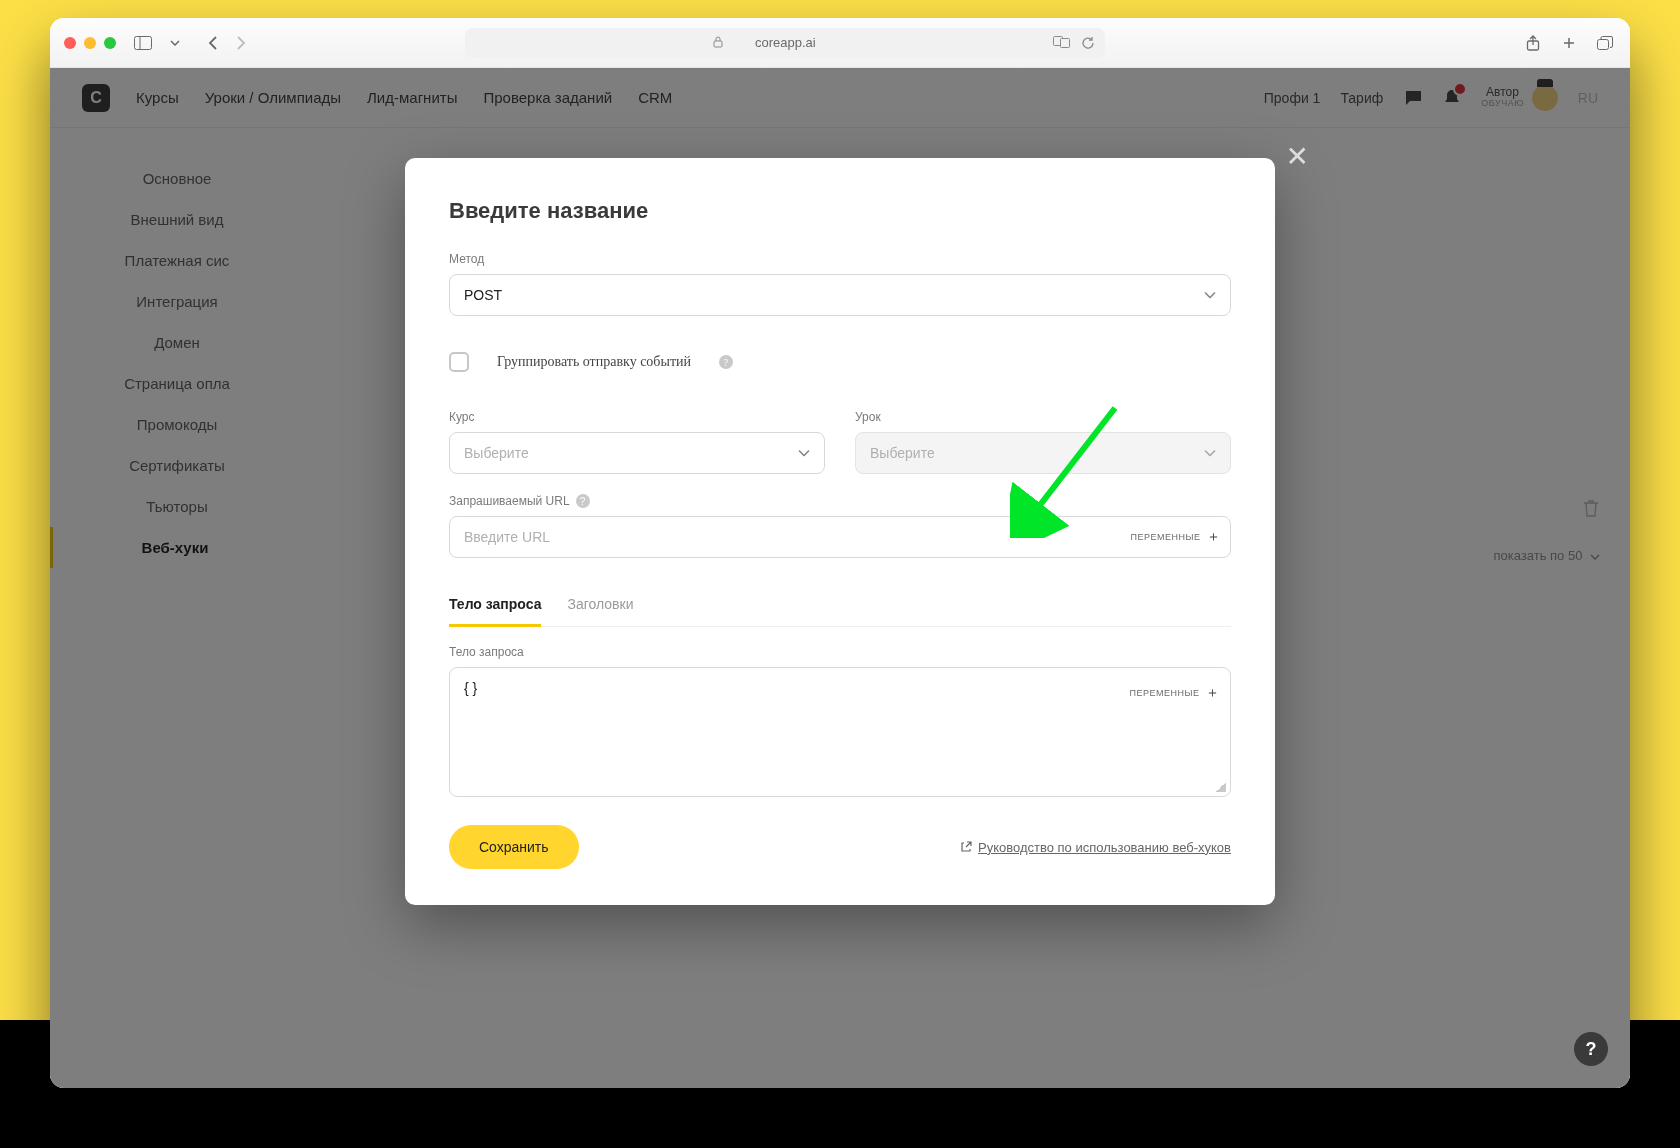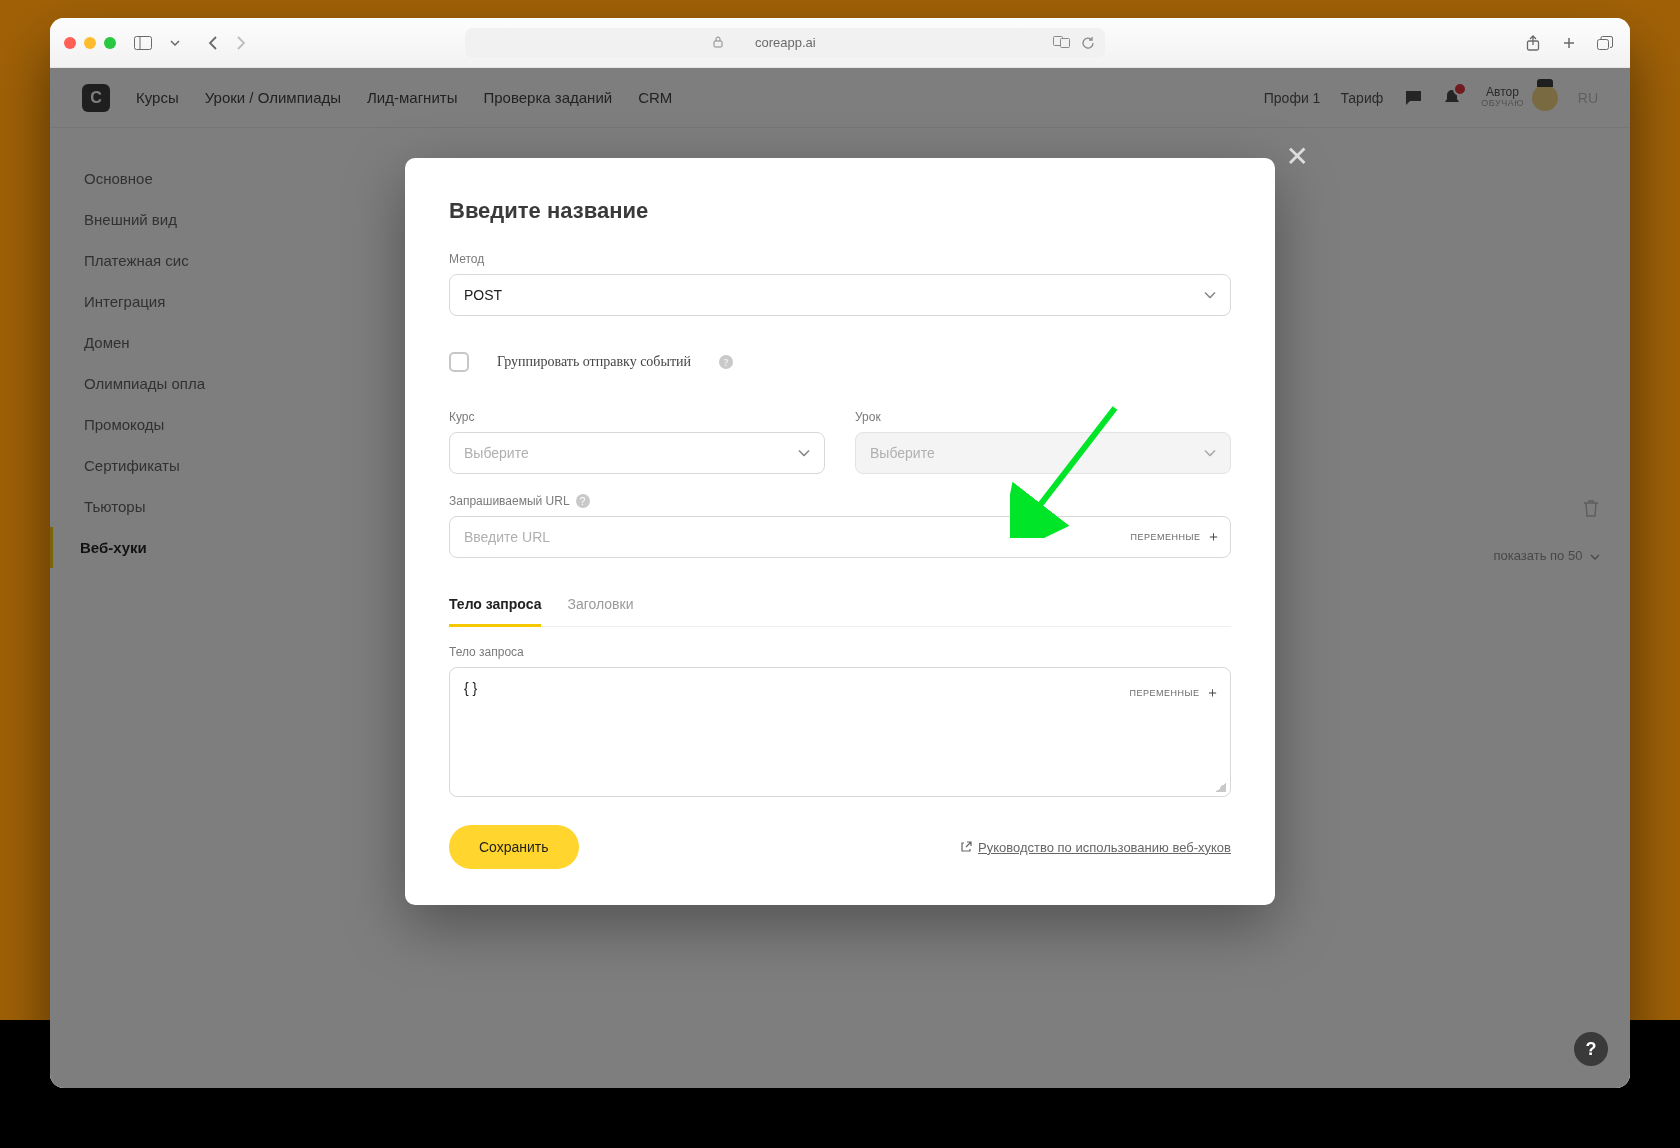--- a/index.html
+++ b/index.html
@@ -1,17 +1,17 @@
 <!DOCTYPE html>
 <html><head>
 <meta charset="utf-8">
 <style>
   * { box-sizing: border-box; margin: 0; padding: 0; }
   html, body { width: 1680px; height: 1148px; background: #000; font-family: -apple-system, "Helvetica Neue", Arial, sans-serif; }
-  .stage { position: relative; width: 1680px; height: 1020px; background:#a16207; }
+  .stage { position: relative; width: 1680px; height: 1020px; background:#fde047; }
   .browser {
     position: absolute; left: 50px; top: 18px; width: 1580px; height: 1070px;
     background: #fff; border-radius: 14px; overflow: hidden;
     box-shadow: 0 30px 60px rgba(0,0,0,.5);
   }
   
   .tb {
     height: 50px; display:flex; align-items:center; padding: 0 14px;
     background: linear-gradient(#fdfdfd,#f2f2f2); border-bottom: 1px solid #e5e5e5;
     gap: 10px;
@@ -42,21 +42,21 @@
   .topnav .r{display:flex;align-items:center;gap:20px;font-size:14px;color:#444;}
   .topnav .badge{position:relative;}
   .topnav .badge .n{position:absolute;top:-6px;right:-6px;width:14px;height:14px;border-radius:50%;background:#e0262e;border:2px solid #fff;}
   .topnav .user{display:flex;align-items:center;gap:8px;font-size:12px;line-height:1.1;}
   .topnav .user .t{text-align:center;}
   .topnav .user .t .s{font-size:9px;color:#999;letter-spacing:.5px;}
   .topnav .avatar{width:26px;height:26px;border-radius:50%;background:#f3d37a;position:relative;}
   .topnav .avatar::after{content:"";position:absolute;top:-6px;left:5px;width:16px;height:8px;background:#2d2d2d;border-radius:3px 3px 0 0;}
   .body { display:flex; height: calc(100% - 60px); }
   .side { width: 220px; padding: 30px 0 0 34px; font-size:15px; color:#555;}
-  .side .item{padding:12px 0; white-space:nowrap; overflow:hidden;}
+  .side .item{padding:12px 0; white-space:nowrap; overflow:hidden;text-align:center;}
   .side .item.two{line-height:1.35;}
   .side .item.active{color:#111;font-weight:700;border-left:3px solid #f6c800;margin-left:-34px;padding-left:27px;}
   .main { flex:1; padding: 40px 60px; position:relative;}
   .main .trash{position:absolute; right:30px; top:370px; color:#b5b5b5;}
   .main .show{position:absolute; right:30px; top:420px; color:#888; font-size:13px;}
   
   .dim{position:absolute;inset:0;background:rgba(20,20,20,.55);}
   
   .modal{
     position:absolute; left:50%; top:90px; transform:translateX(-50%);
@@ -225,21 +225,21 @@
         </div>
       </div>
 
       <div class="body">
         <div class="side">
           <div class="item">Основное</div>
           <div class="item">Внешний вид</div>
           <div class="item">Платежная сис</div>
           <div class="item">Интеграция</div>
           <div class="item">Домен</div>
-          <div class="item">Олимпиады опла</div>
+          <div class="item">Страница опла</div>
           <div class="item">Промокоды</div>
           <div class="item">Сертификаты</div>
           <div class="item">Тьюторы</div>
           <div class="item active">Веб-хуки</div>
         </div>
         <div class="main">
           <div class="trash">
             <svg width="18" height="20" viewBox="0 0 18 20">
                 <path d="M2 5h14M7 5V3h4v2M4 5l1 13h8l1-13" fill="none" stroke="#b5b5b5" stroke-width="1.4"></path>
               </svg>

